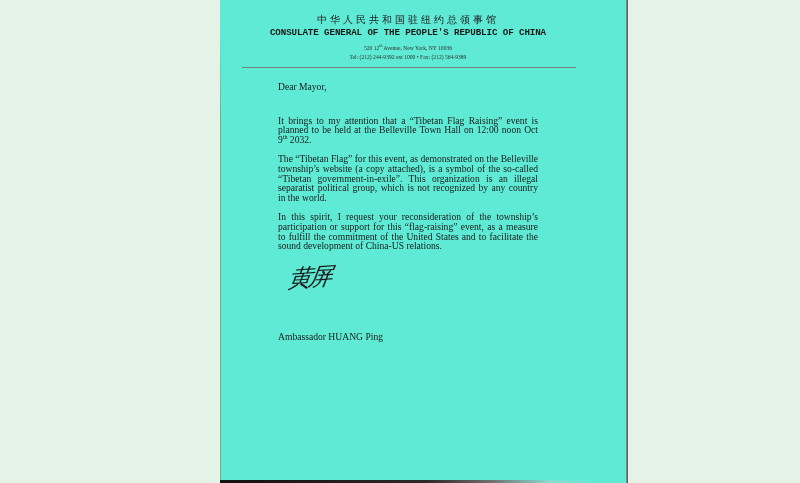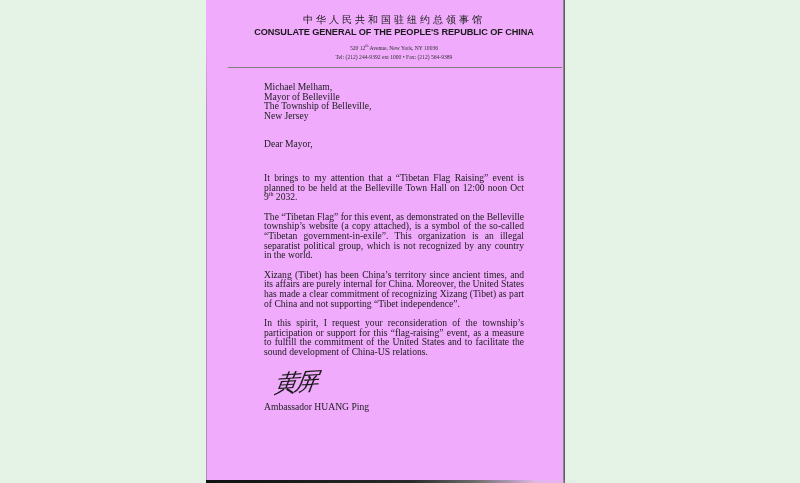--- a/index.html
+++ b/index.html
@@ -9,25 +9,25 @@
     body {
       width: 800px;
       height: 483px;
       background: #e4f3e6;
       position: relative;
       overflow: hidden;
       font-family: "Liberation Serif", "DejaVu Serif", serif;
     }
     .paper {
       position: absolute;
-      left: 206px;
+      left: 220px;
       top: 0;
-      width: 359px;
+      width: 408px;
       height: 483px;
-      background: #f0abfc;
+      background: #5eead4;
       box-sizing: border-box;
     }
     .paper-right-edge {
       position: absolute;
       right: 0;
       top: 0;
       width: 2px;
       height: 483px;
       background: linear-gradient(to right, #9a9a9a, #4a4a4a);
     }
@@ -56,21 +56,21 @@
       color: #1a1a1a;
     }
     .lh-chinese {
       font-family: "DejaVu Serif", serif;
       font-size: 10px;
       letter-spacing: 3px;
       line-height: 12px;
       color: #222;
     }
     .lh-english {
-      font-family: Liberation Sans, sans-serif;
+      font-family: Liberation Mono, monospace;
       font-weight: bold;
       font-size: 9.2px;
       line-height: 11px;
       margin-top: 1px;
       letter-spacing: -0.1px;
       color: #1a1a1a;
     }
     .lh-address, .lh-contact {
       font-family: "Liberation Serif", serif;
       font-size: 5.6px;
@@ -112,52 +112,45 @@
       line-height: 28px;
       height: 30px;
       margin: 4px 0 2px 10px;
       color: #1a1a1a;
       font-style: italic;
       letter-spacing: -4px;
       transform: skewX(-12deg) rotate(-4deg);
       transform-origin: left center;
       display: inline-block;
     }
-    .sig-name, .sig-title { display: block; white-space: nowrap; }
+    .sig-name, .sig-title { display: block; white-space: nowrap; margin-top: 35px; }
   </style>
 </head>
 <body>
 
 <div class="paper">
   <div class="paper-left-edge"></div>
   <div class="paper-right-edge"></div>
 
   <div class="letterhead">
     <div class="lh-chinese">中华人民共和国驻纽约总领事馆</div>
     <div class="lh-english">CONSULATE GENERAL OF THE PEOPLE'S REPUBLIC OF CHINA</div>
     <div class="lh-address"><span>520 12</span><sup>th</sup><span> Avenue, New York, NY 10036</span></div>
     <div class="lh-contact">Tel: (212) 244-9392 ext 1000  •  Fax: (212) 564-9389</div>
   </div>
   <div class="lh-divider"></div>
 
   <div class="body-text">
-    <div class="recipient">
-      <span class="addr-line">Michael Melham,</span>
-      <span class="addr-line">Mayor of Belleville</span>
-      <span class="addr-line">The Township of Belleville,</span>
-      <span class="addr-line">New Jersey</span>
-    </div>
 
     <div class="salutation">Dear Mayor,</div>
 
     <p class="para"><span>It brings to my attention that a “Tibetan Flag Raising” event is planned to be held at the Belleville Town Hall on 12:00 noon Oct 9</span><sup>th</sup><span> 2032.</span></p>
 
     <p class="para">The “Tibetan Flag” for this event, as demonstrated on the Belleville township’s website (a copy attached), is a symbol of the so-called “Tibetan government-in-exile”. This organization is an illegal separatist political group, which is not recognized by any country in the world.</p>
 
-    <p class="para">Xizang (Tibet) has been China’s territory since ancient times, and its affairs are purely internal for China. Moreover, the United States has made a clear commitment of recognizing Xizang (Tibet) as part of China and not supporting “Tibet independence”.</p>
 
     <p class="para">In this spirit, I request your reconsideration of the township’s participation or support for this “flag-raising” event, as a measure to fulfill the commitment of the United States and to facilitate the sound development of China-US relations.</p>
 
 
     <div>
       <span class="signature">黄屏</span>
     </div>
 
     <span class="sig-name">Ambassador HUANG Ping</span>
   </div>

